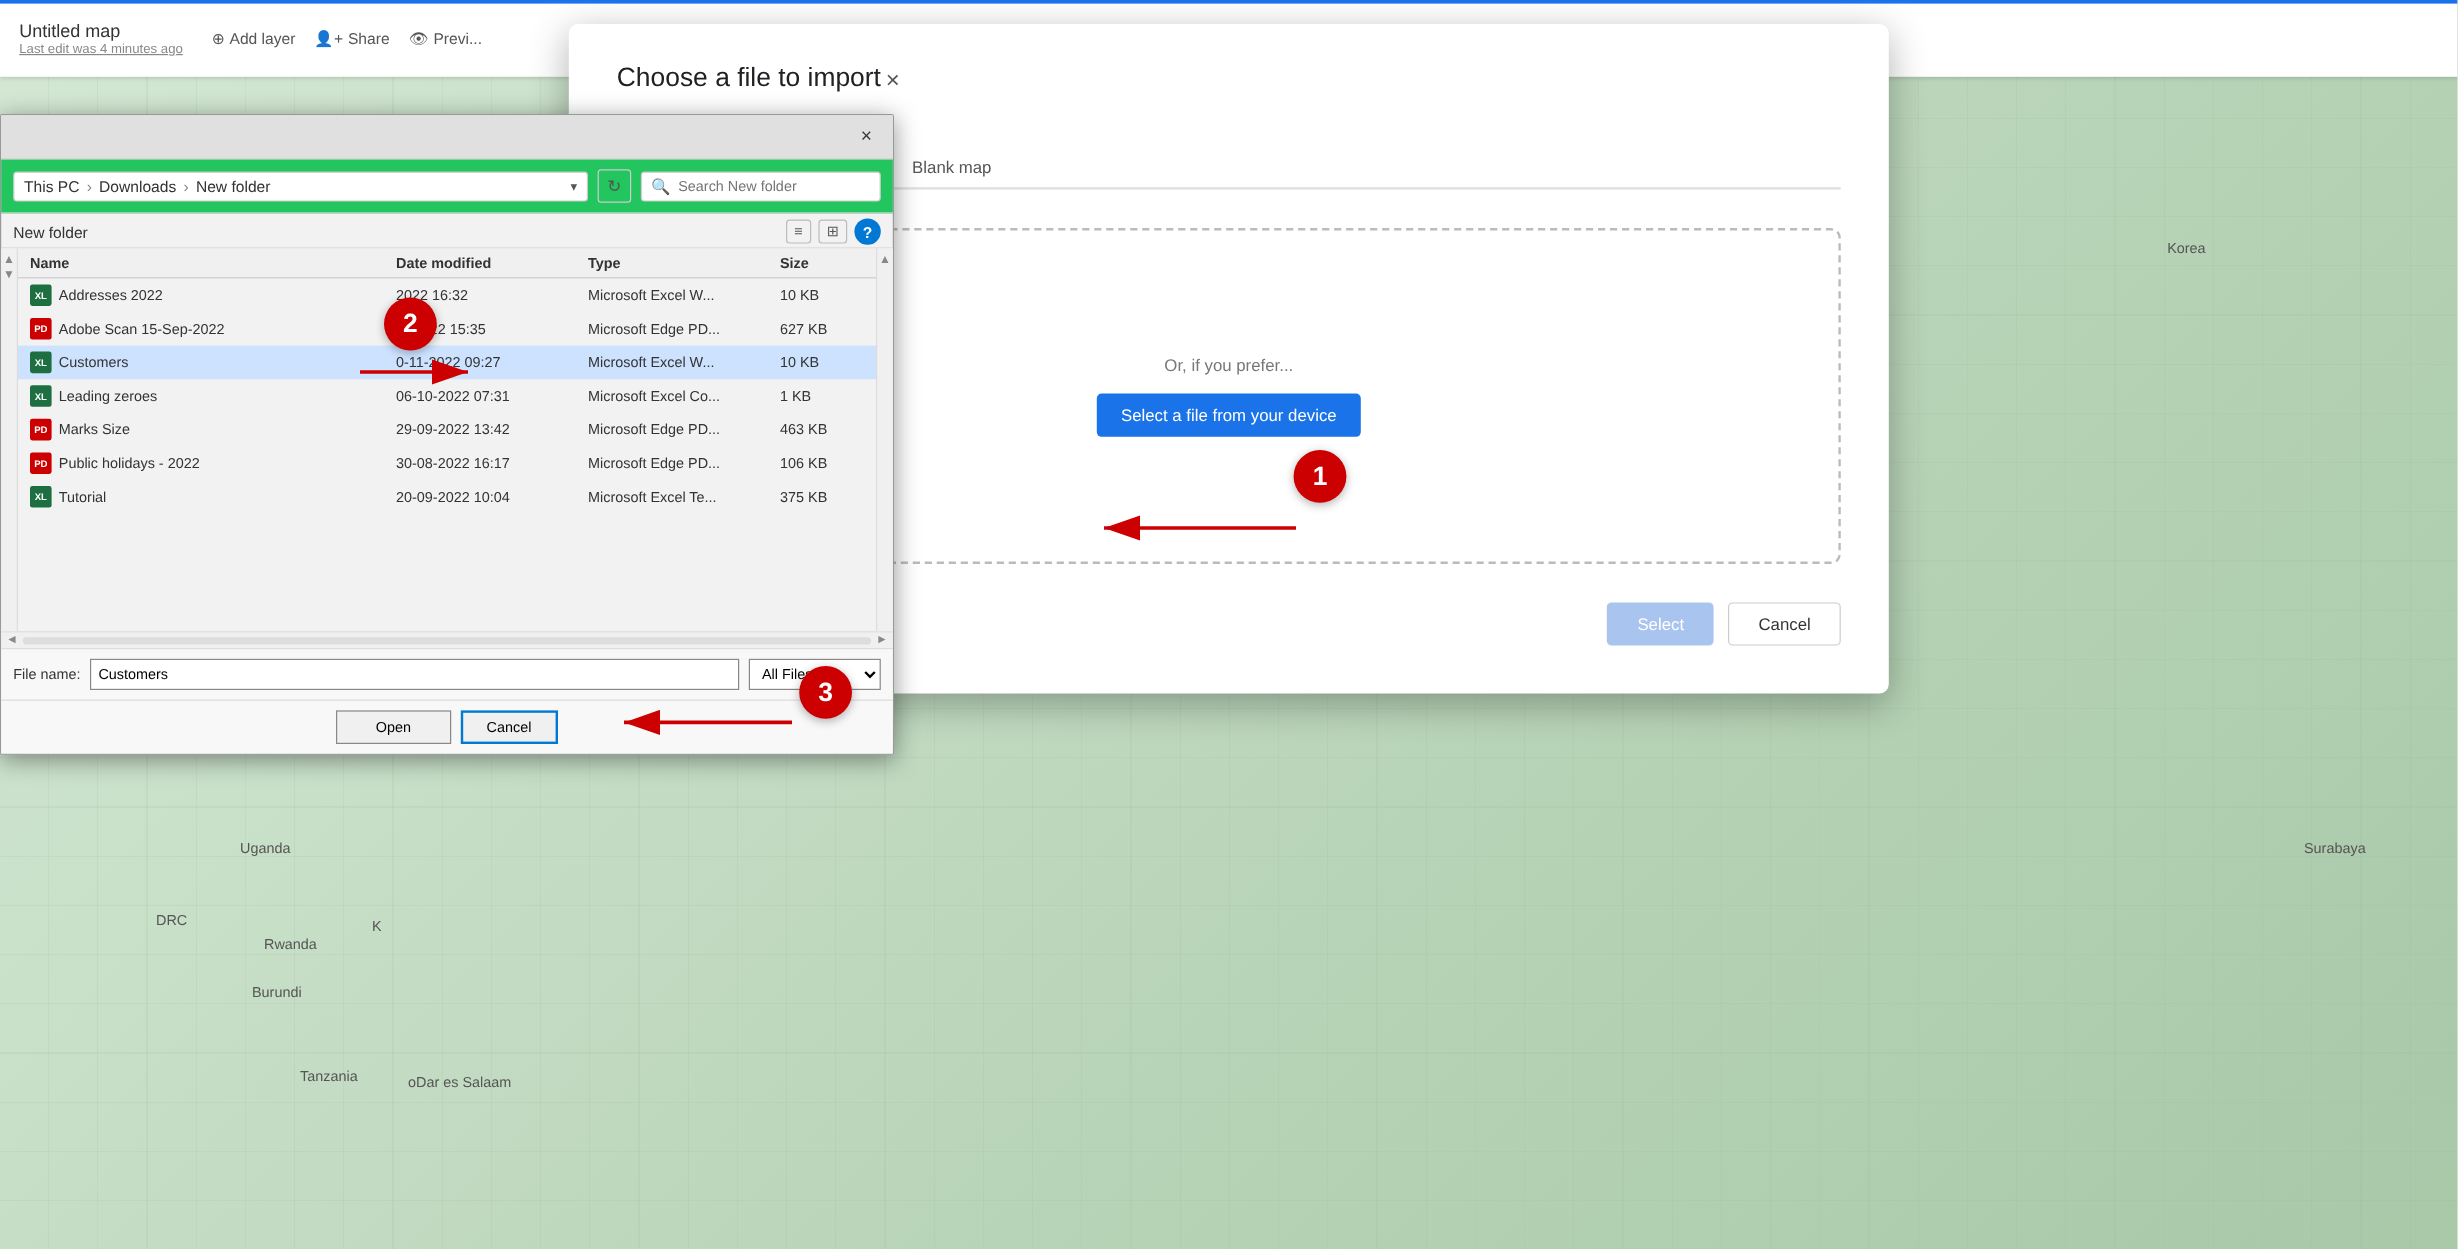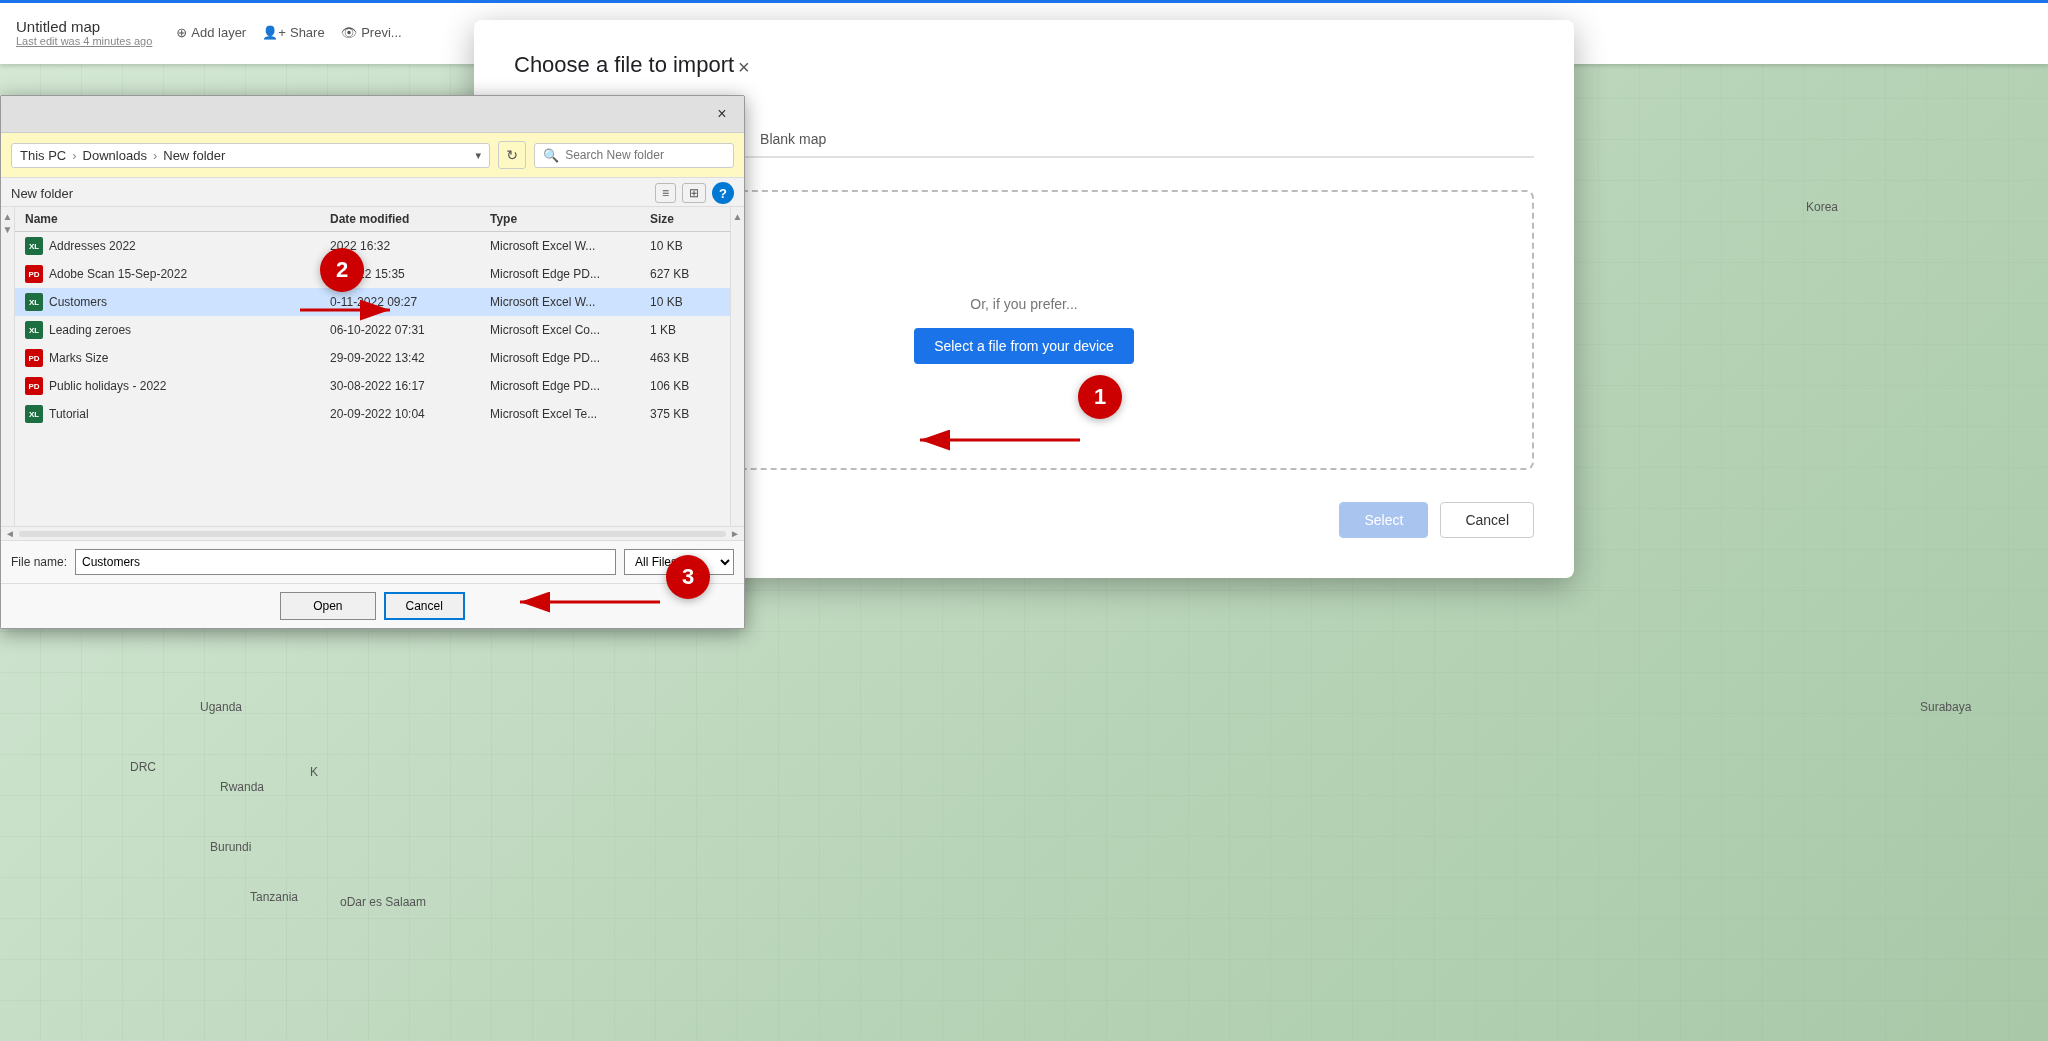--- a/index.html
+++ b/index.html
@@ -218,21 +218,21 @@
       display: flex;
       align-items: center;
       justify-content: center;
     }
 
     
     .fp-nav-row {
       display: flex;
       align-items: center;
       padding: 8px 10px;
-      background: #fef9c3;
+      background: #22c55e;
       border-bottom: 1px solid #ddd;
       gap: 8px;
     }
     .fp-breadcrumb {
       display: flex;
       align-items: center;
       background: #fff;
       border: 1px solid #ccc;
       border-radius: 3px;
       padding: 4px 8px;
@@ -546,21 +546,21 @@
   </style>
 </head>
 <body>
 
 <div class="map-bg">
   <div class="map-overlay"></div>
 </div>
 
 <div class="map-label" style="left:200px; top:700px">Uganda</div>
 <div class="map-label" style="left:220px; top:780px">Rwanda</div>
-<div class="map-label" style="left:210px; top:840px">Burundi</div>
+<div class="map-label" style="left:210px; top:820px">Burundi</div>
 <div class="map-label" style="left:130px; top:760px">DRC</div>
 <div class="map-label" style="left:250px; top:890px">Tanzania</div>
 <div class="map-label" style="left:310px; top:765px">K</div>
 <div class="map-label" style="left:340px; top:895px">oDar es Salaam</div>
 <div class="map-label" style="left:1920px; top:700px">Surabaya</div>
 <div class="map-label" style="left:1806px; top:200px">Korea</div>
 
 <div class="progress-bar"></div>
 
 <div class="gmap-topbar">

